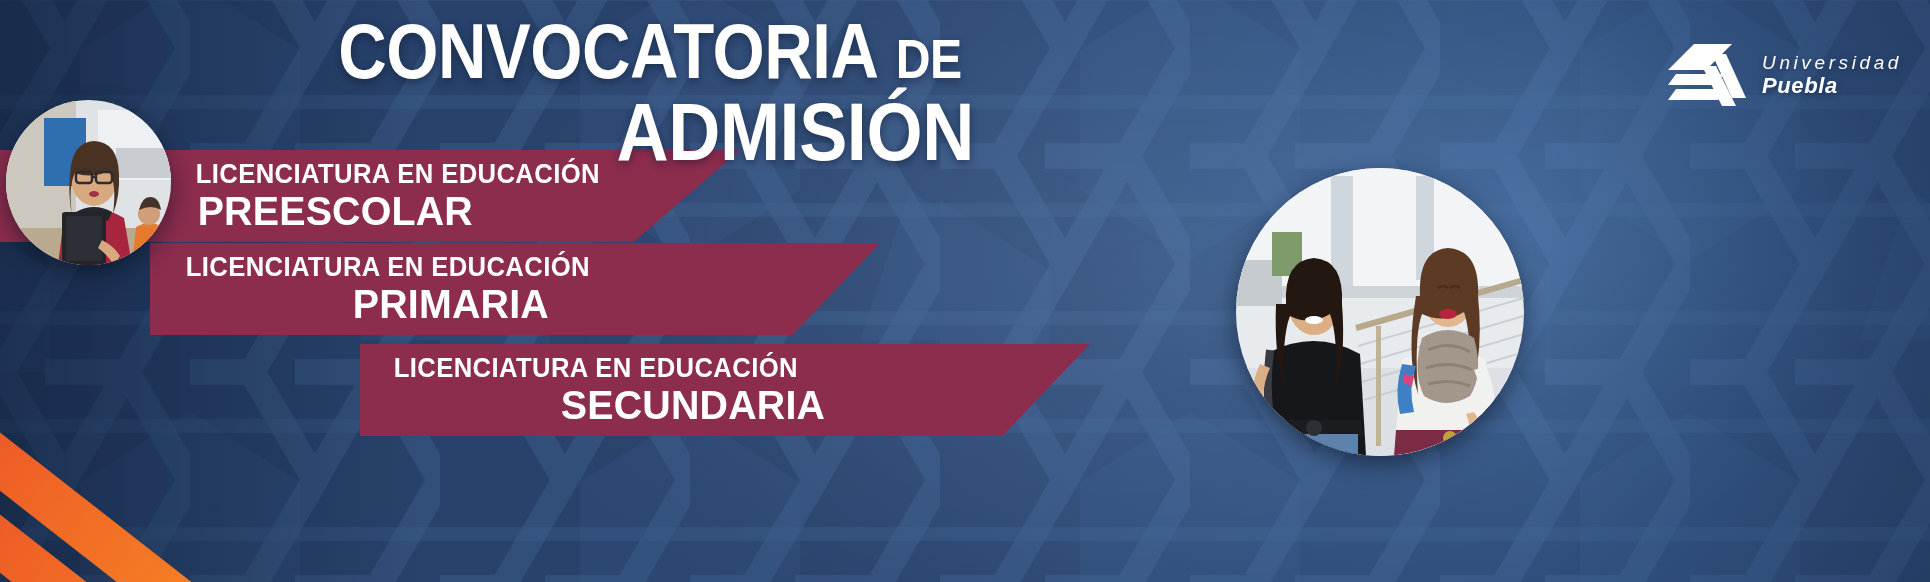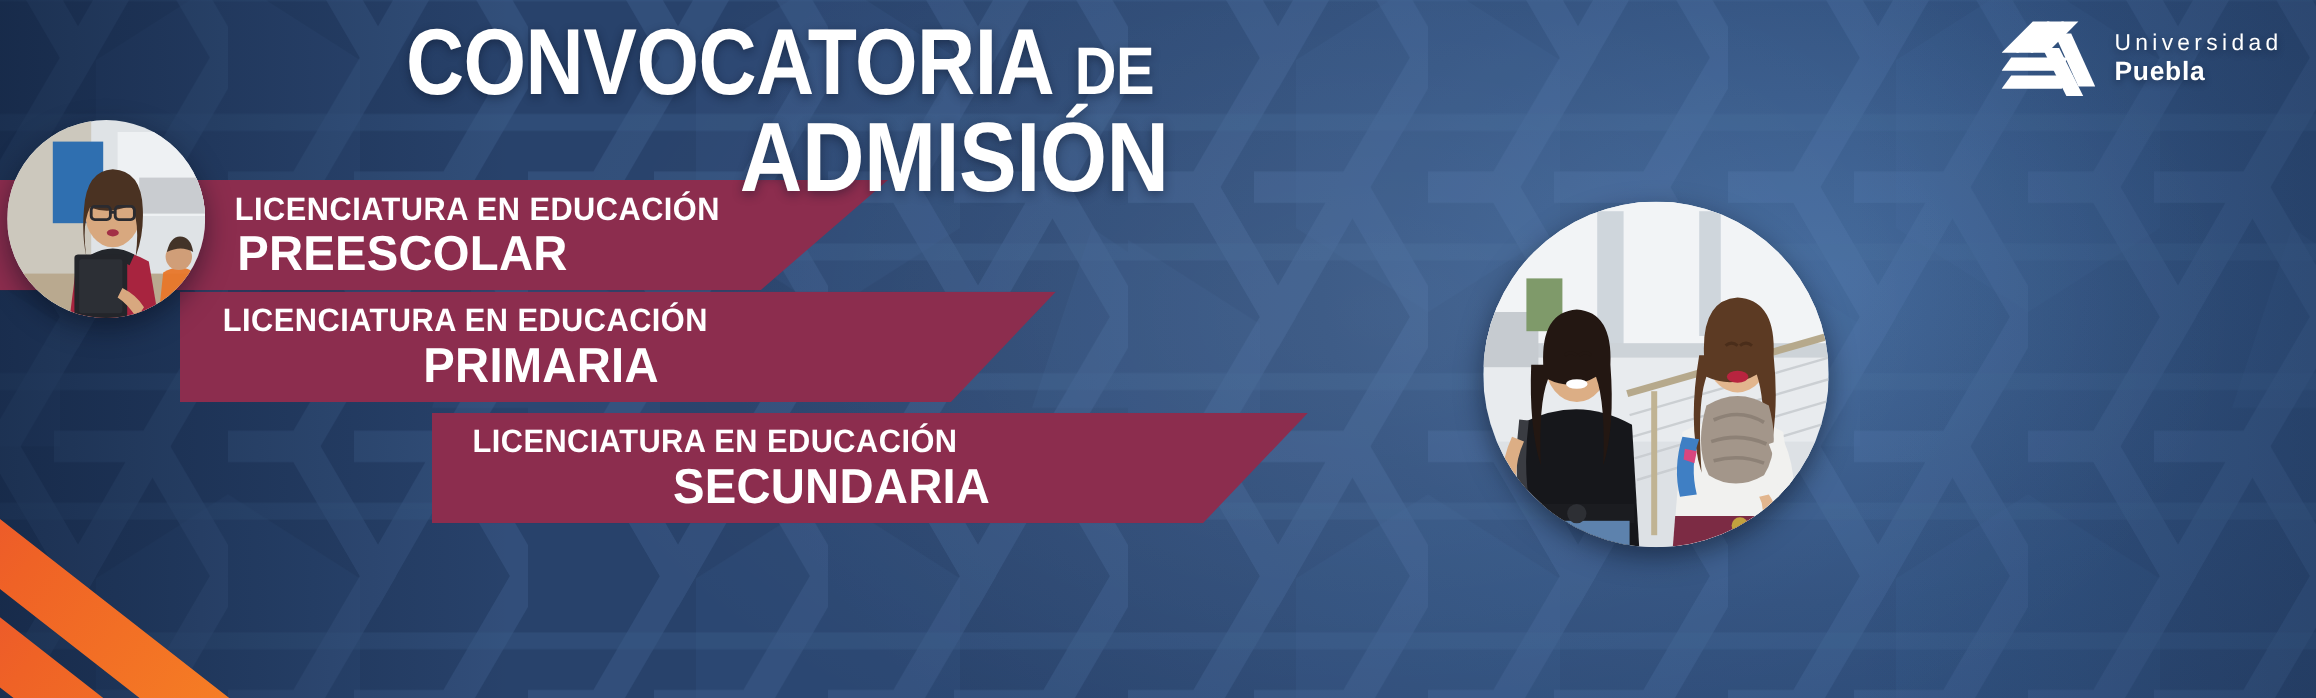--- a/index.html
+++ b/index.html
@@ -150,27 +150,28 @@
     box-shadow:0 8px 22px rgba(5,12,26,.5);
   }
   .photo svg { display:block; width:100%; height:100%; }
 
   #photo-left  { left:6px;  top:100px; width:165px; height:165px; }
   #photo-right { left:1236px; top:168px; width:288px; height:288px; }
 
   
   #logo {
     position:absolute;
-    right:28px; top:14px;
+    right:28px; top:40px;
     z-index:8;
     display:flex;
     align-items:center;
     gap:16px;
     color:#fff;
     text-shadow:0 2px 6px rgba(8,18,38,.4);
+    font-style:italic;
   }
   #logo .mark { width:78px; height:70px; }
   #logo .mark svg { display:block; width:100%; height:100%; }
   #logo .words { line-height:1; }
   #logo .w-univ {
     font-size:19px; font-weight:400;
     letter-spacing:3.6px;
   }
   #logo .w-lasalle {
     font-size:44px; font-weight:700;

